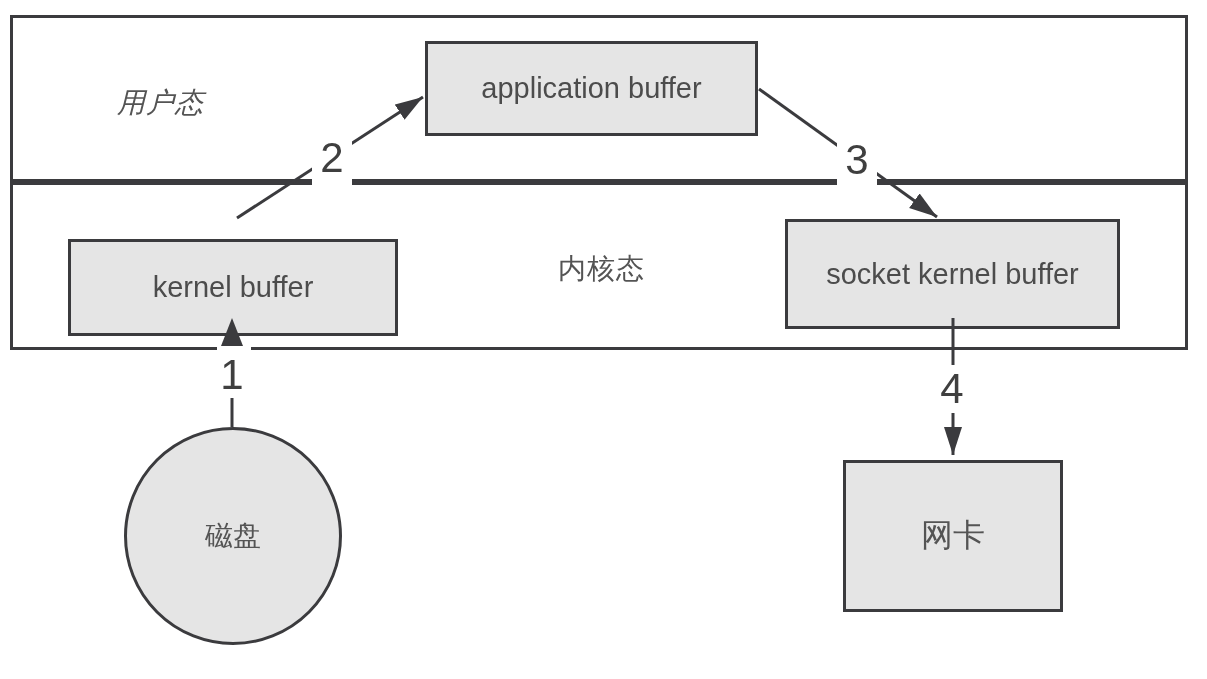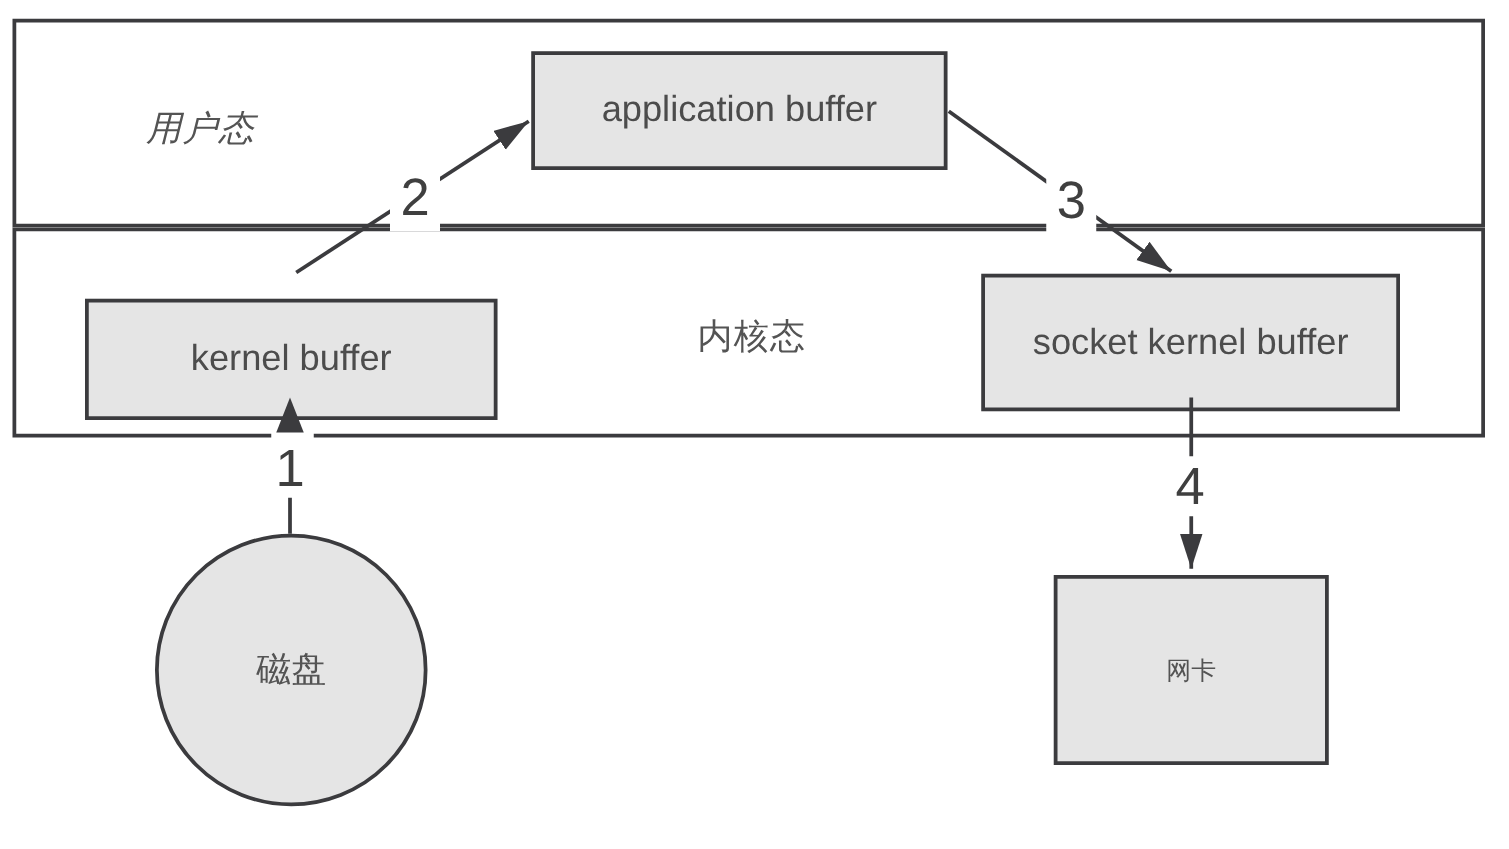--- a/index.html
+++ b/index.html
@@ -18,21 +18,21 @@
   .band-label.kernel{left:558px;top:250px;}
   
   .node{
     position:absolute;border:3px solid #3b3b3e;box-sizing:border-box;background:#e5e5e5;
     display:flex;align-items:center;justify-content:center;
     color:#4c4c4c;font-size:29px;white-space:nowrap;z-index:2;
   }
   .node-app{left:425px;top:41px;width:333px;height:95px;}
   .node-kernel{left:68px;top:219px;width:330px;height:97px;margin-top:20px;}
   .node-socket{left:785px;top:219px;width:335px;height:110px;}
-  .node-nic{left:843px;top:460px;width:220px;height:152px;font-size:20px;color:#545454;}
+  .node-nic{left:843px;top:460px;width:220px;height:152px;font-size:32px;color:#545454;}
   .node-disk{left:124px;top:427px;width:218px;height:218px;border-radius:50%;font-size:28px;color:#545454;}
   
   .arrows{position:absolute;left:0;top:0;width:1207px;height:679px;z-index:5;pointer-events:none;}
   
   .digit{
     position:absolute;background:#ffffff;color:#3f3f3f;font-size:42px;
     text-align:center;z-index:10;
   }
   .d1{left:212px;top:352px;width:40px;height:46px;line-height:46px;}
   .d2{left:312px;top:130px;width:40px;height:55px;line-height:55px;}

